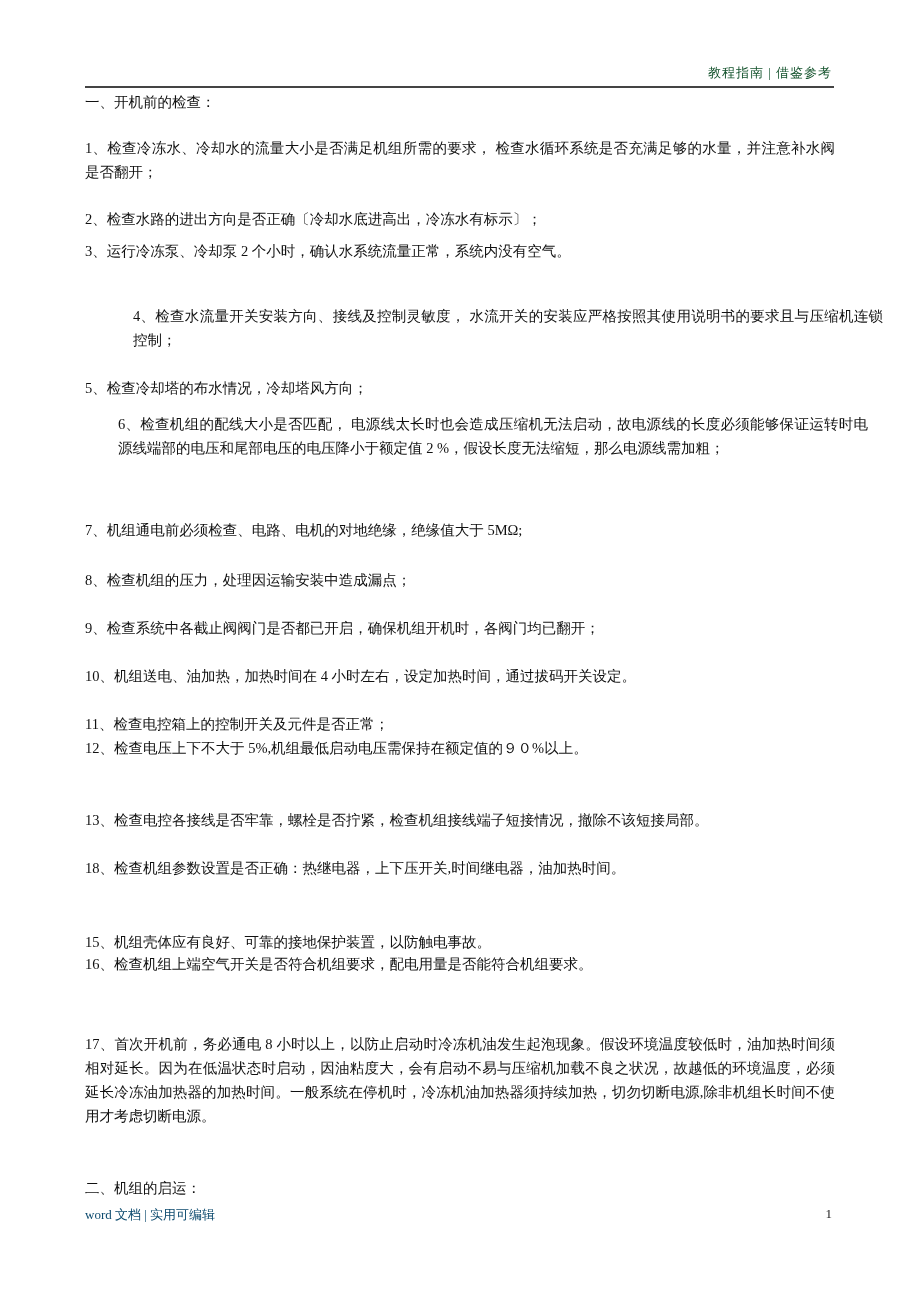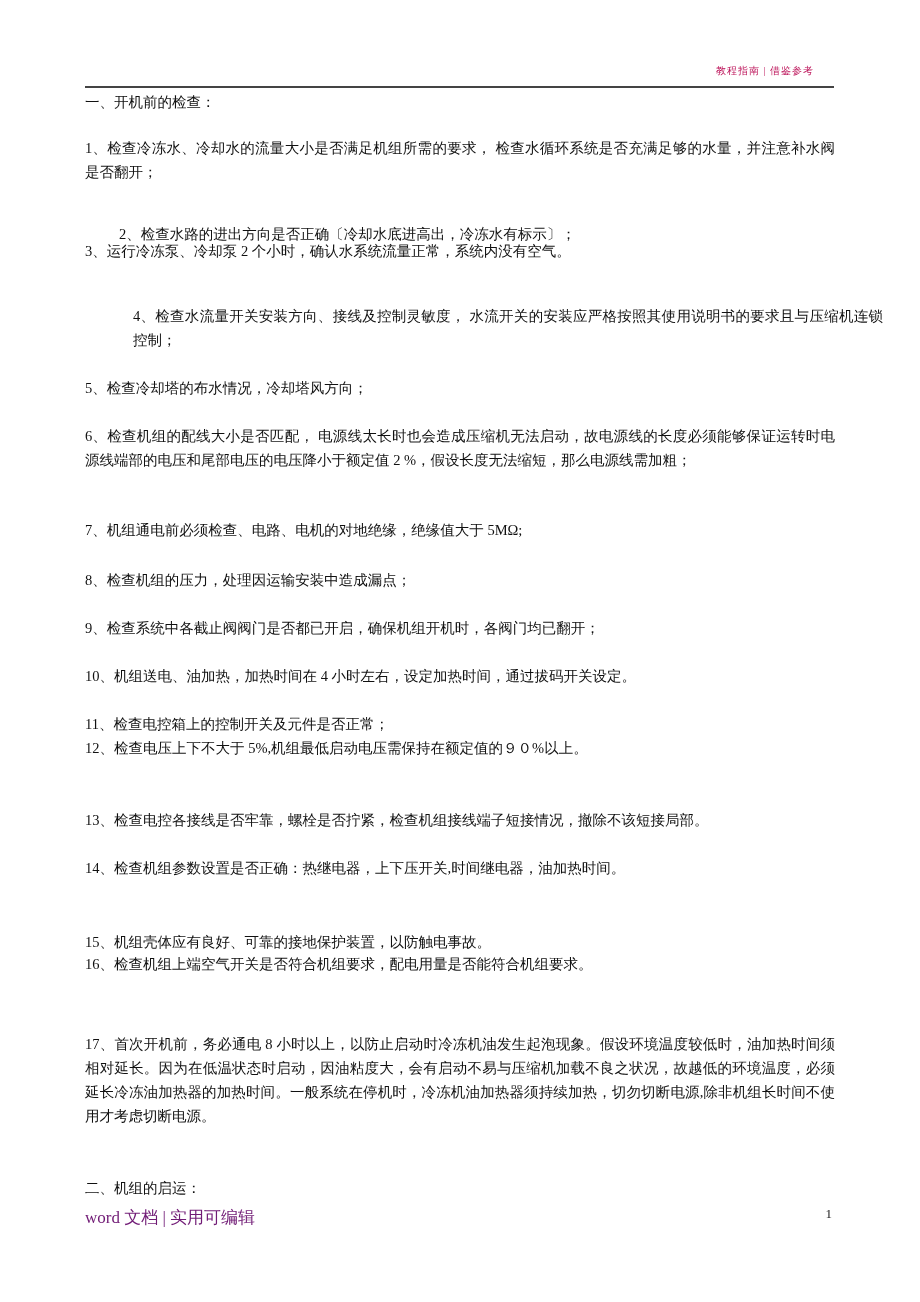--- a/index.html
+++ b/index.html
@@ -23,24 +23,24 @@
     .header {
       position: absolute;
       left: 85px;
       top: 62px;
       width: 749px;
       height: 24px;
       border-bottom: 2px solid #444444;
     }
     .header-text {
       position: absolute;
-      right: 20px;
+      right: 2px;
       top: 2px;
-      font-size: 10px;
-      color: #be185d;
+      font-size: 13px;
+      color: #14532d;
       letter-spacing: 1px;
     }
     .content {
       position: absolute;
       left: 85px;
       top: 90px;
       width: 750px;
       font-size: 14.5px;
       line-height: 24px;
     }
@@ -48,22 +48,22 @@
       margin: 0;
       position: absolute;
       left: 0;
       width: 750px;
       text-align: justify;
     }
     .footer-left {
       position: absolute;
       left: 85px;
       top: 1206px;
-      font-size: 17px;
-      color: #701a75;
+      font-size: 13px;
+      color: #0c4a6e;
     }
     .footer-right {
       position: absolute;
       right: 88px;
       top: 1206px;
       font-size: 13px;
       color: #222222;
     }
   </style>
 </head>
@@ -71,33 +71,33 @@
 
 <div class="page">
 
   <div class="header">
     <span class="header-text">教程指南 | 借鉴参考</span>
   </div>
 
   <div class="content">
     <p class="para" style="top:0px;">一、开机前的检查：</p>
     <p class="para" style="top:46px;">1、检查冷冻水、冷却水的流量大小是否满足机组所需的要求，  检查水循环系统是否充满足够的水量，并注意补水阀是否翻开；</p>
-    <p class="para" style="top:132px;margin-left:34px;">2、检查水路的进出方向是否正确〔冷却水底进高出，冷冻水有标示〕；</p>
+    <p class="para" style="top:117px;">2、检查水路的进出方向是否正确〔冷却水底进高出，冷冻水有标示〕；</p>
     <p class="para" style="top:149px;">3、运行冷冻泵、冷却泵 2 个小时，确认水系统流量正常，系统内没有空气。</p>
     <p class="para" style="top:214px;margin-left:48px;">4、检查水流量开关安装方向、接线及控制灵敏度，  水流开关的安装应严格按照其使用说明书的要求且与压缩机连锁控制；</p>
     <p class="para" style="top:286px;">5、检查冷却塔的布水情况，冷却塔风方向；</p>
-    <p class="para" style="top:334px;">6、检查机组的配线大小是否匹配，  电源线太长时也会造成压缩机无法启动，故电源线的长度必须能够保证运转时电源线端部的电压和尾部电压的电压降小于额定值 2 %，假设长度无法缩短，那么电源线需加粗；</p>
+    <p class="para" style="top:322px;margin-left:33px;">6、检查机组的配线大小是否匹配，  电源线太长时也会造成压缩机无法启动，故电源线的长度必须能够保证运转时电源线端部的电压和尾部电压的电压降小于额定值 2 %，假设长度无法缩短，那么电源线需加粗；</p>
     <p class="para" style="top:428px;">7、机组通电前必须检查、电路、电机的对地绝缘，绝缘值大于 5MΩ;</p>
     <p class="para" style="top:478px;">8、检查机组的压力，处理因运输安装中造成漏点；</p>
     <p class="para" style="top:526px;">9、检查系统中各截止阀阀门是否都已开启，确保机组开机时，各阀门均已翻开；</p>
     <p class="para" style="top:574px;">10、机组送电、油加热，加热时间在 4 小时左右，设定加热时间，通过拔码开关设定。</p>
     <p class="para" style="top:622px;">11、检查电控箱上的控制开关及元件是否正常；</p>
     <p class="para" style="top:646px;">12、检查电压上下不大于 5%,机组最低启动电压需保持在额定值的９０%以上。</p>
     <p class="para" style="top:718px;">13、检查电控各接线是否牢靠，螺栓是否拧紧，检查机组接线端子短接情况，撤除不该短接局部。</p>
-    <p class="para" style="top:766px;">14、检查机组参数设置是否正确：热继电器，上下压开关,时间继电器，油加热时间。</p>
+    <p class="para" style="top:766px;">18、检查机组参数设置是否正确：热继电器，上下压开关,时间继电器，油加热时间。</p>
     <p class="para" style="top:814px;margin-top:26px;">15、机组壳体应有良好、可靠的接地保护装置，以防触电事故。</p>
     <p class="para" style="top:862px;">16、检查机组上端空气开关是否符合机组要求，配电用量是否能符合机组要求。</p>
     <p class="para" style="top:942px;">17、首次开机前，务必通电 8 小时以上，以防止启动时冷冻机油发生起泡现象。假设环境温度较低时，油加热时间须相对延长。因为在低温状态时启动，因油粘度大，会有启动不易与压缩机加载不良之状况，故越低的环境温度，必须延长冷冻油加热器的加热时间。一般系统在停机时，冷冻机油加热器须持续加热，切勿切断电源,除非机组长时间不使用才考虑切断电源。</p>
     <p class="para" style="top:1086px;">二、机组的启运：</p>
   </div>
 
   <span class="footer-left">word 文档 | 实用可编辑</span>
   <span class="footer-right">1</span>
 
 </div>

